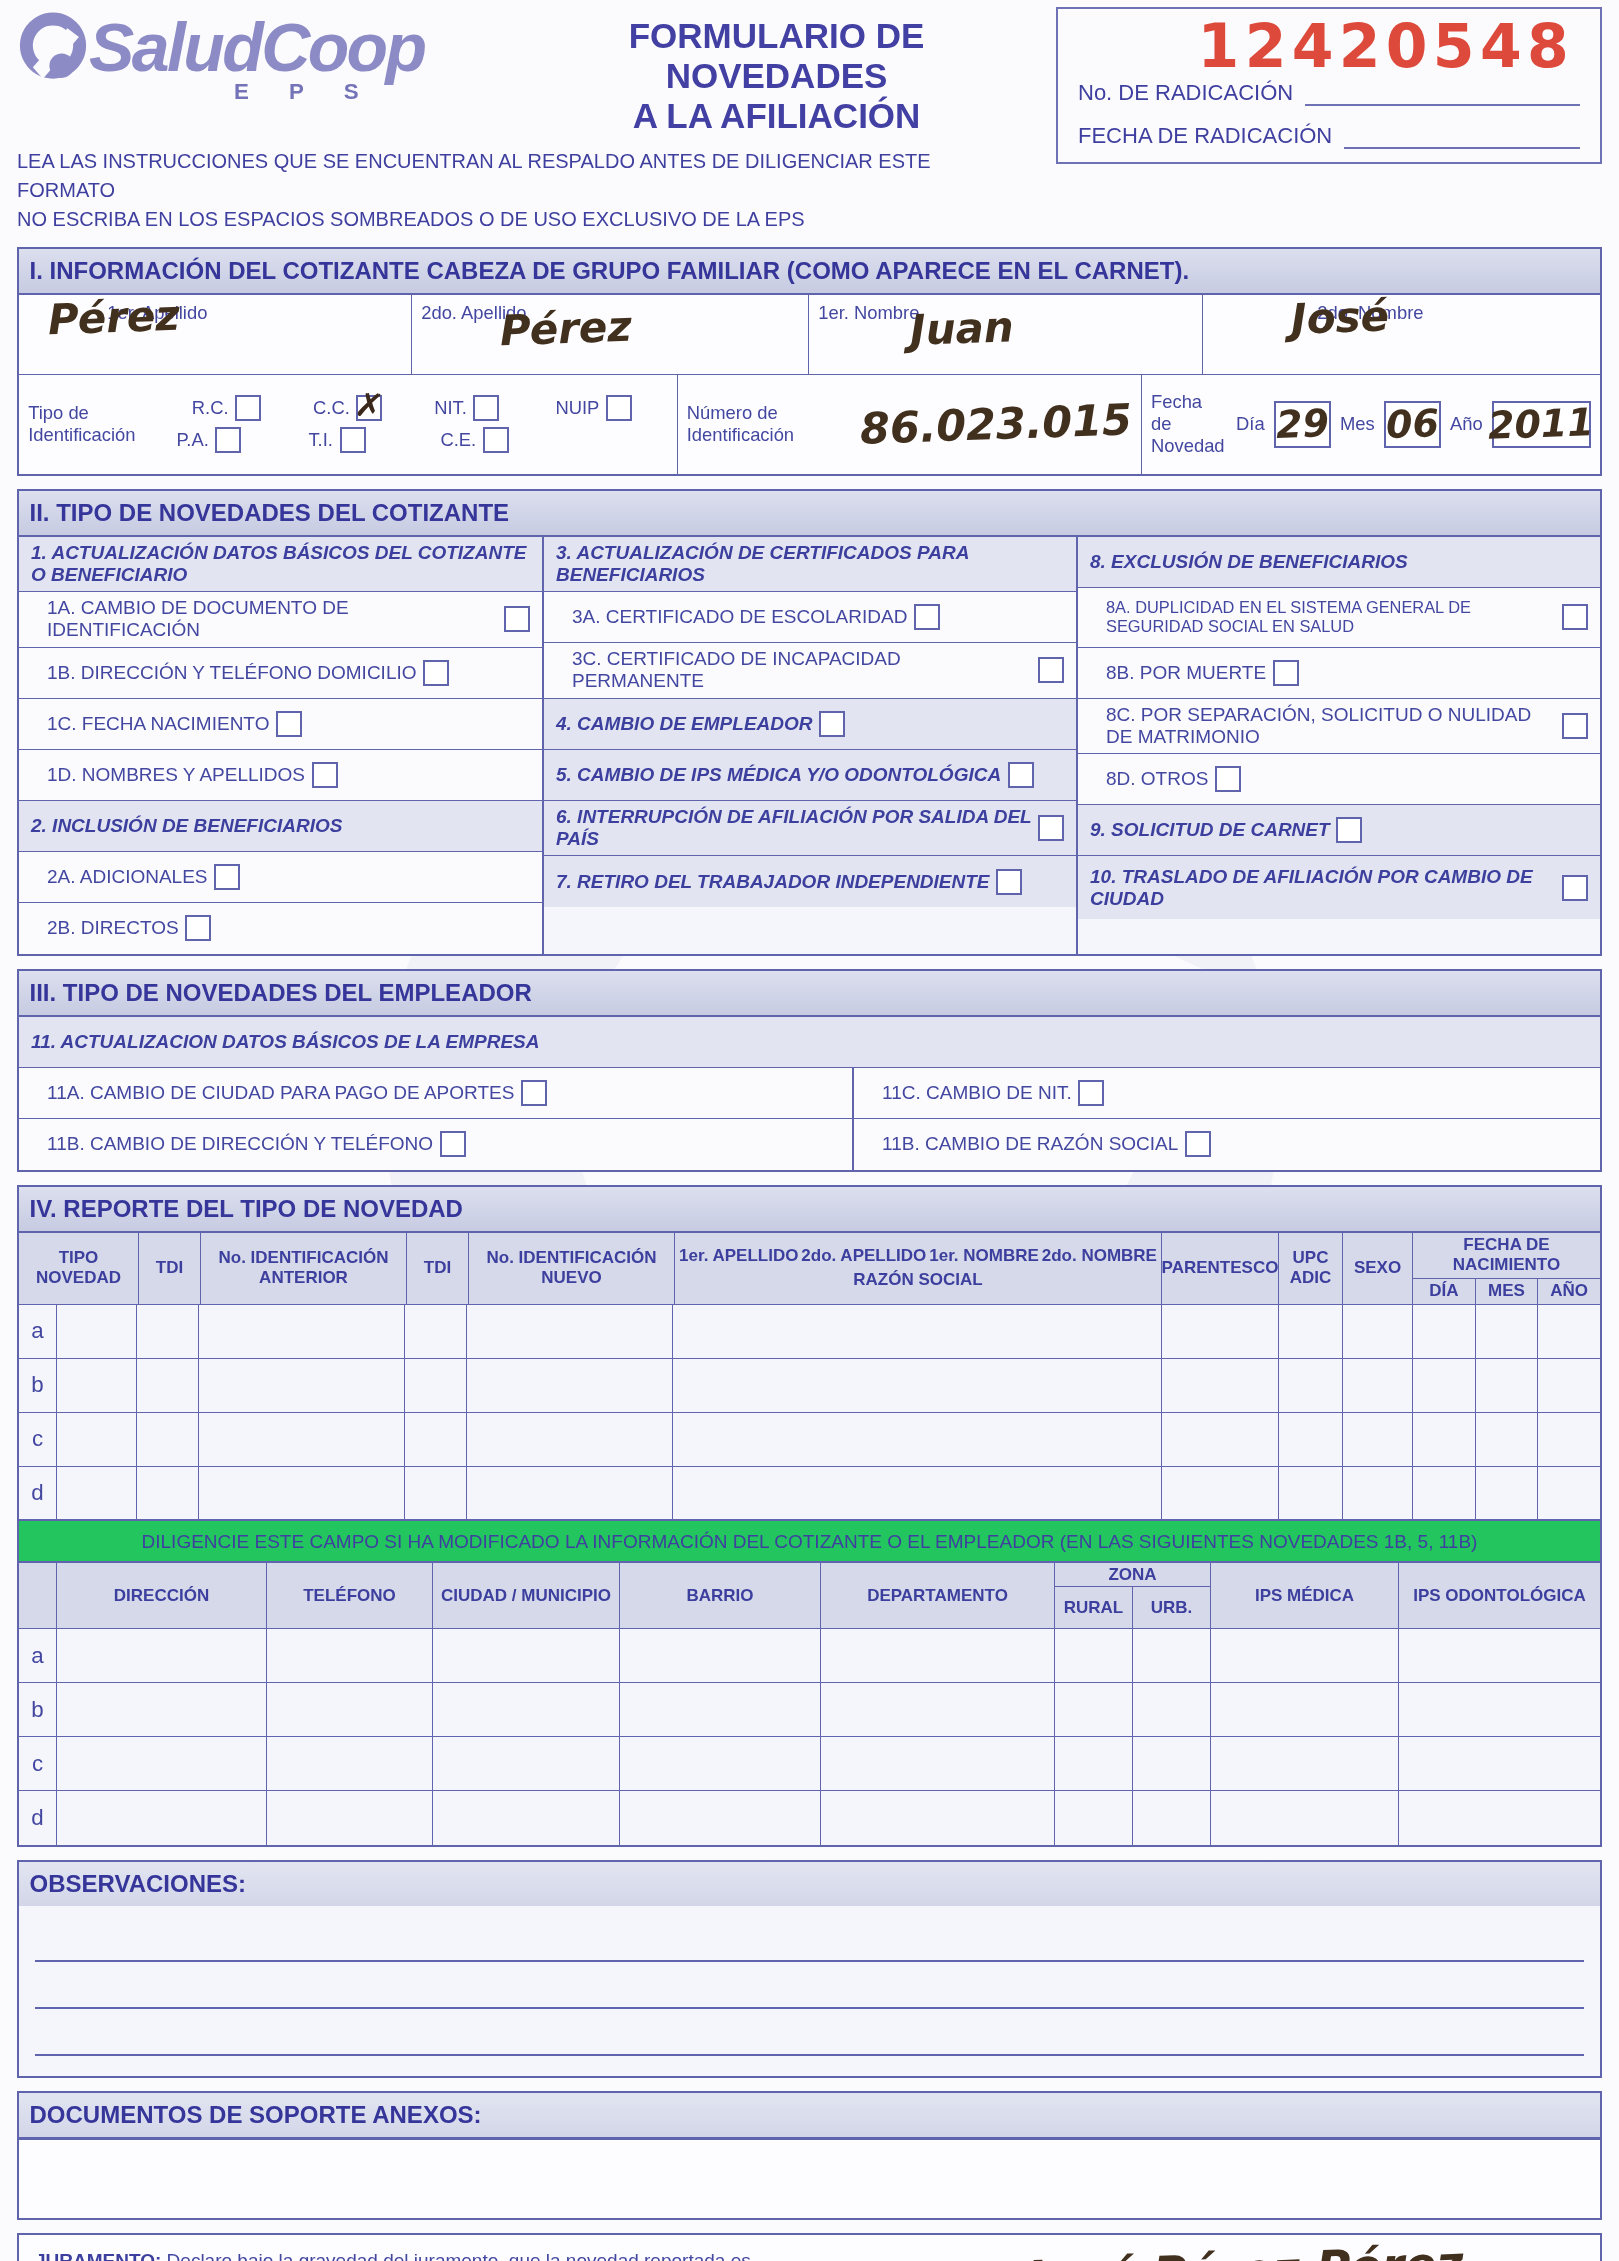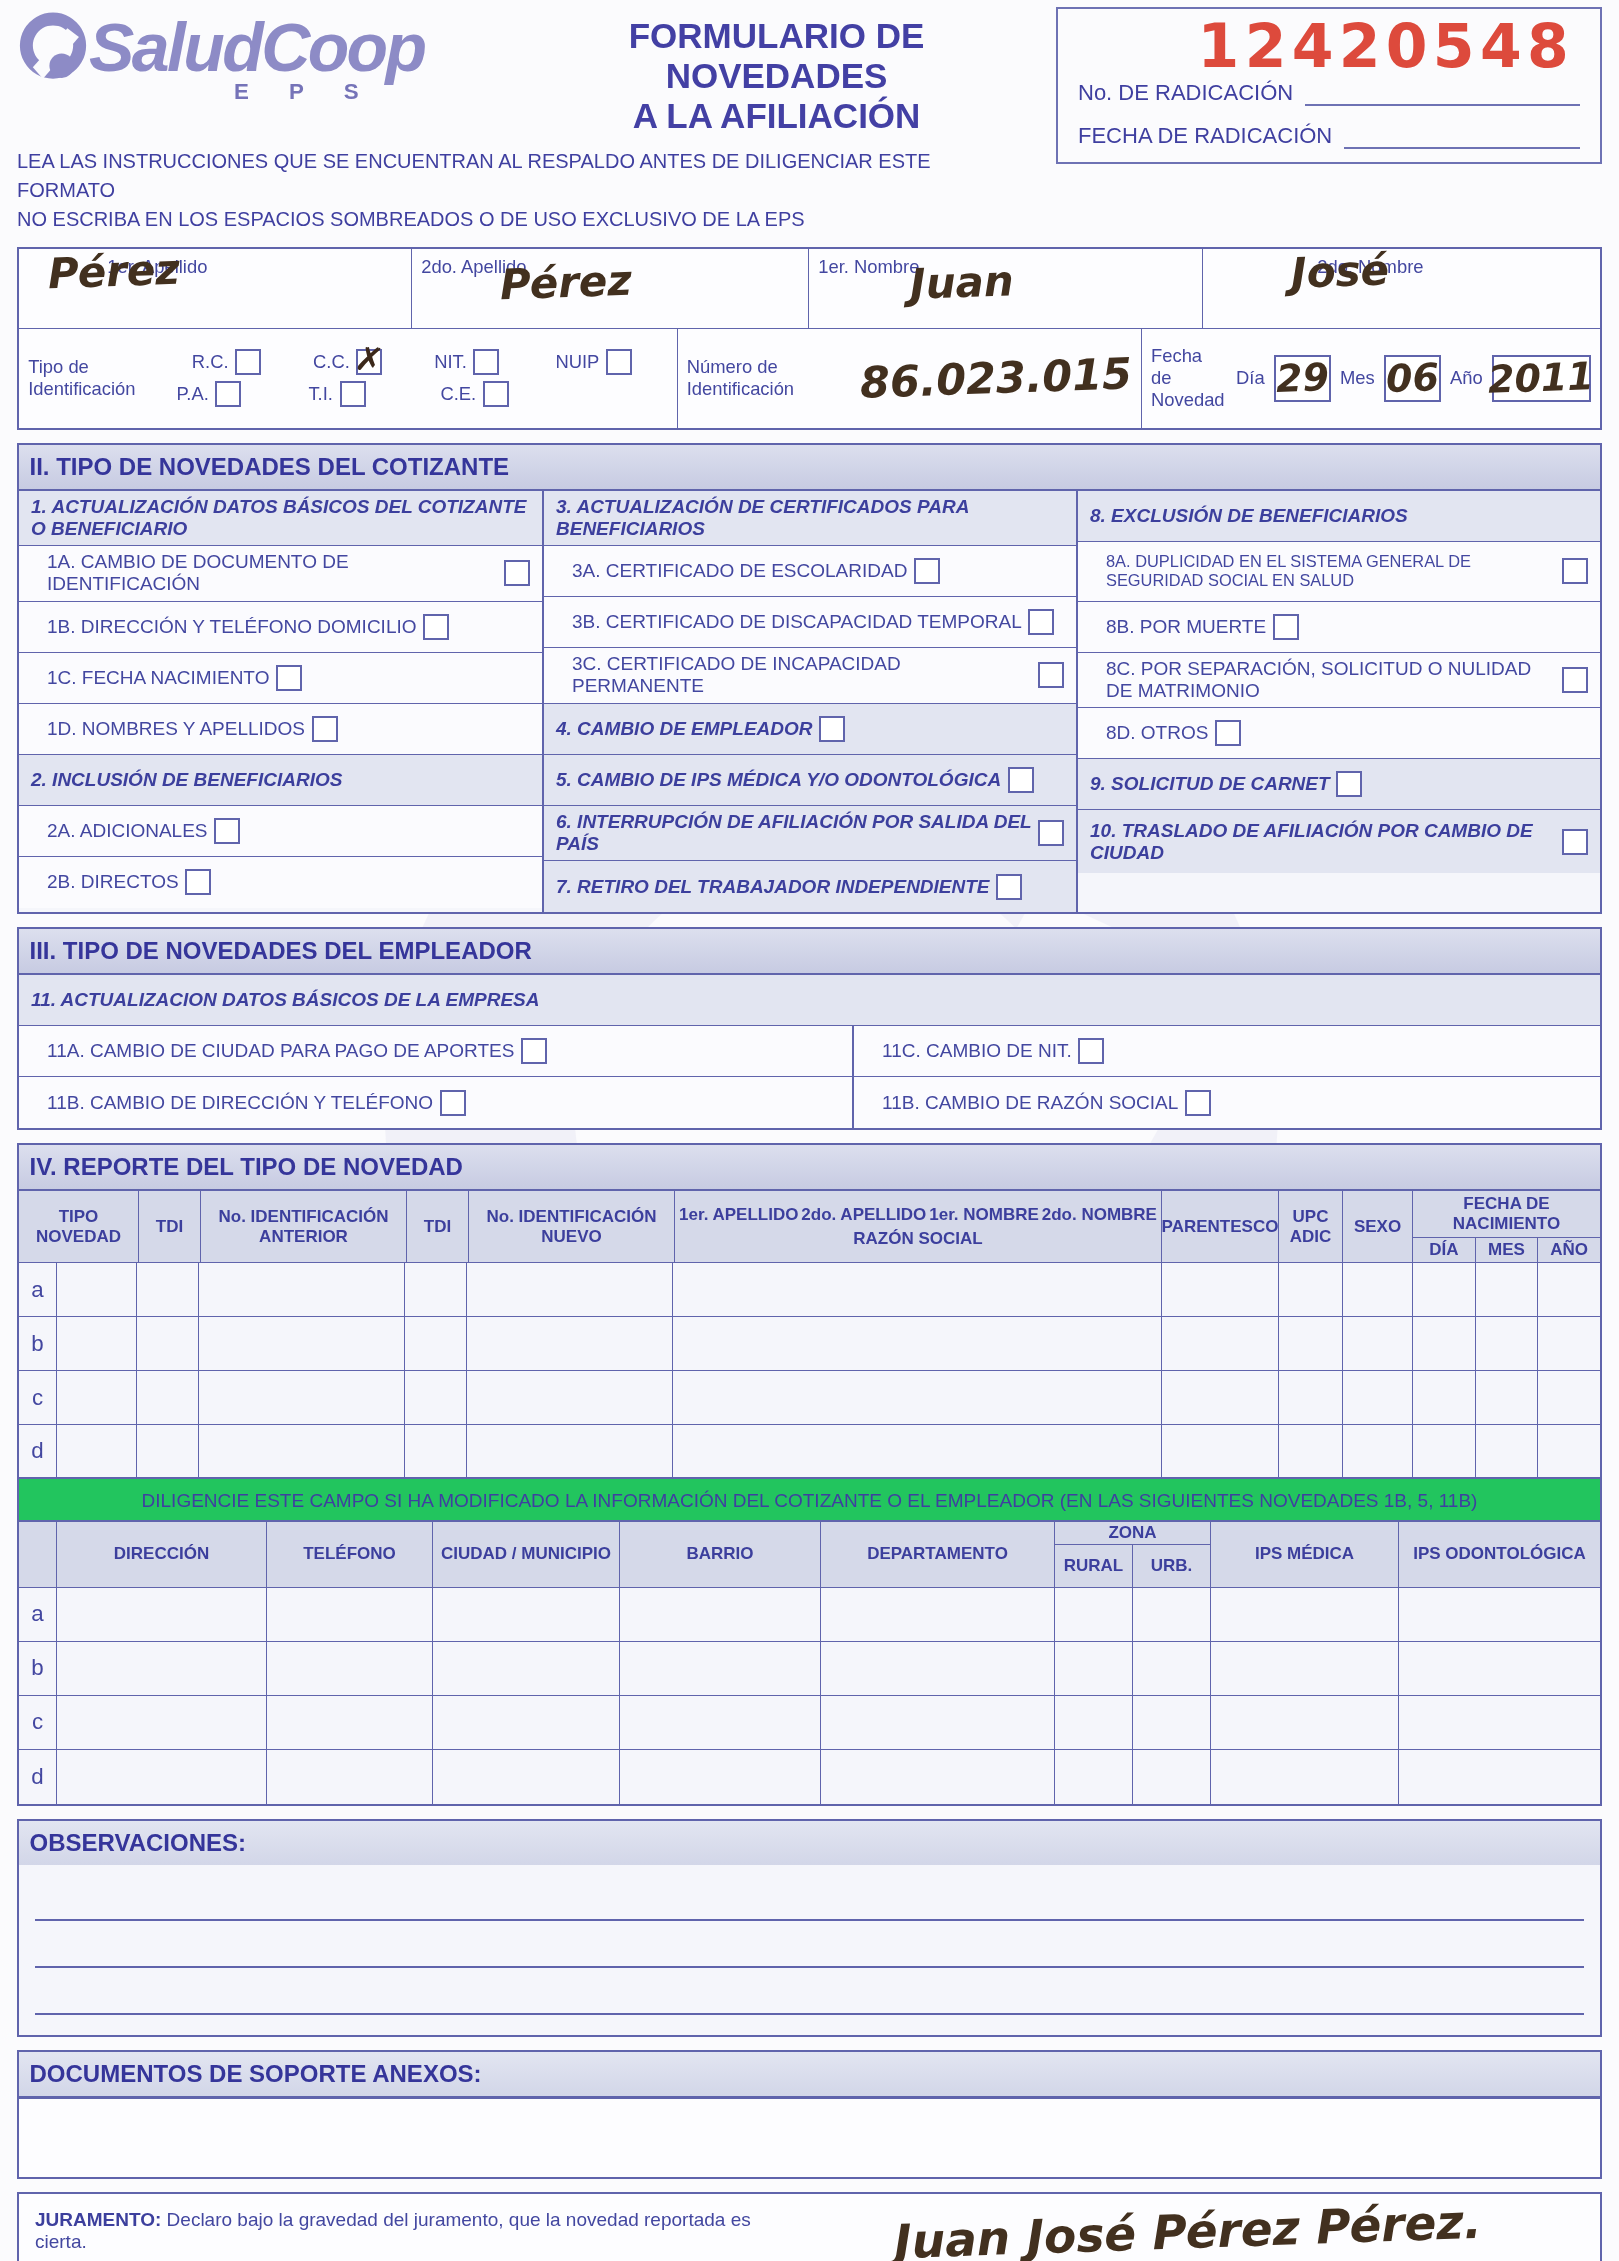--- a/index.html
+++ b/index.html
@@ -139,20 +139,21 @@
         <span class="rad-line"></span>
       </div>
       <div class="rad-row">
         <span class="rad-lbl">FECHA DE RADICACIÓN</span>
         <span class="rad-line"></span>
       </div>
     </div>
   </div>
 
   <div class="box">
+    <div class="secbar">I. INFORMACIÓN DEL COTIZANTE CABEZA DE GRUPO FAMILIAR (COMO APARECE EN EL CARNET).</div>
     <div class="row">
       <div class="cell namecell" style="width:393px">
         <span class="lbl" style="margin-left:79px">1er. Apellido</span><br>
         <span class="hand bighand" style="margin-top:-30px">Pérez</span>
       </div>
       <div class="cell namecell" style="width:397px">
         <span class="lbl">2do. Apellido</span><br>
         <span class="hand bighand" style="margin-left:79px;margin-top:-13px">Pérez</span>
       </div>
       <div class="cell namecell" style="width:394px">
@@ -289,26 +290,20 @@
         <div class="nrow nhead">
             <span class="ntext">3. ACTUALIZACIÓN DE CERTIFICADOS PARA BENEFICIARIOS</span>
           </div>
         <div class="nrow indent">
             <span class="ntext">3A. CERTIFICADO DE ESCOLARIDAD</span>
             <span class="cb">
               <span class="mark"></span>
             </span>
           </div>
         <div class="nrow indent">
-            <span class="ntext">3B. CERTIFICADO DE DISCAPACIDAD TEMPORAL</span>
-            <span class="cb">
-              <span class="mark"></span>
-            </span>
-          </div>
-        <div class="nrow indent">
             <span class="ntext">3C. CERTIFICADO DE INCAPACIDAD PERMANENTE</span>
             <span class="cb">
               <span class="mark"></span>
             </span>
           </div>
         <div class="nrow nhead">
             <span class="ntext">4. CAMBIO DE EMPLEADOR</span>
             <span class="cb">
               <span class="mark"></span>
             </span>

